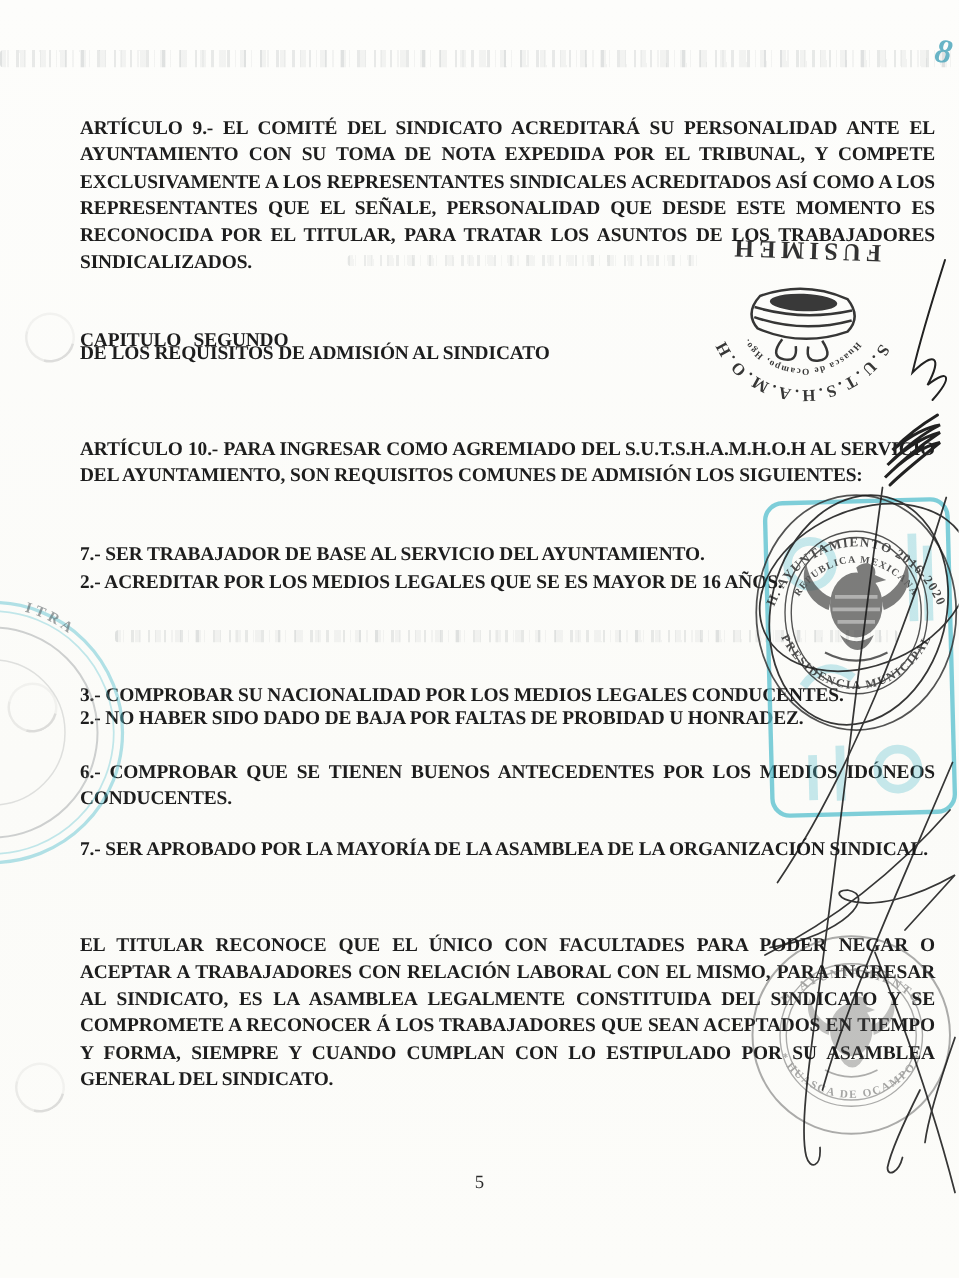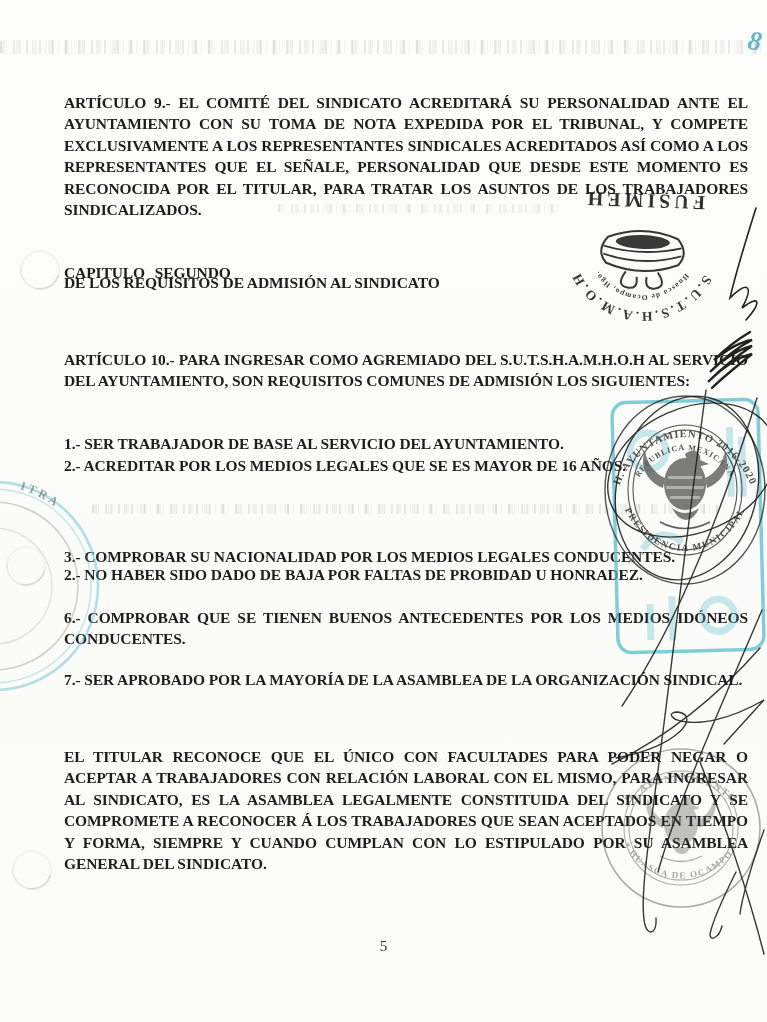--- a/index.html
+++ b/index.html
@@ -52,21 +52,21 @@
   <div class="punch" style="top:546px;left:6px;"></div>
   <div class="punch" style="top:850px;left:12px;"></div>
 
   <div class="txt" style="top:92px;">ARTÍCULO 9.- EL COMITÉ DEL SINDICATO ACREDITARÁ SU PERSONALIDAD ANTE EL AYUNTAMIENTO CON SU TOMA DE NOTA EXPEDIDA POR EL TRIBUNAL, Y COMPETE EXCLUSIVAMENTE A LOS REPRESENTANTES SINDICALES ACREDITADOS ASÍ COMO A LOS REPRESENTANTES QUE EL SEÑALE, PERSONALIDAD QUE DESDE ESTE MOMENTO ES RECONOCIDA POR EL TITULAR, PARA TRATAR LOS ASUNTOS DE LOS TRABAJADORES SINDICALIZADOS.</div>
 
   <div class="txt center heading-title" style="top:262px;">CAPITULO SEGUNDO</div>
   <div class="txt center" style="top:272px;">DE LOS REQUISITOS DE ADMISIÓN AL SINDICATO</div>
 
   <div class="txt" style="top:349px;">ARTÍCULO 10.- PARA INGRESAR COMO AGREMIADO DEL S.U.T.S.H.A.M.H.O.H AL SERVICIO DEL AYUNTAMIENTO, SON REQUISITOS COMUNES DE ADMISIÓN LOS SIGUIENTES:</div>
 
-  <div class="txt" style="top:433px;">1.- SER TRABAJADOR DE BASE AL SERVICIO DEL AYUNTAMIENTO.</div>
+  <div class="txt" style="top:433px;">7.- SER TRABAJADOR DE BASE AL SERVICIO DEL AYUNTAMIENTO.</div>
   <div class="txt" style="top:455px;">2.- ACREDITAR POR LOS MEDIOS LEGALES QUE SE ES MAYOR DE 16 AÑOS.</div>
   <div class="txt" style="top:520px;margin-top:26px;">3.- COMPROBAR SU NACIONALIDAD POR LOS MEDIOS LEGALES CONDUCENTES.</div>
   <div class="txt" style="top:564px;">2.- NO HABER SIDO DADO DE BAJA POR FALTAS DE PROBIDAD U HONRADEZ.</div>
   <div class="txt" style="top:607px;">6.- COMPROBAR QUE SE TIENEN BUENOS ANTECEDENTES POR LOS MEDIOS IDÓNEOS CONDUCENTES.</div>
   <div class="txt" style="top:669px;">7.- SER APROBADO POR LA MAYORÍA DE LA ASAMBLEA DE LA ORGANIZACIÓN SINDICAL.</div>
 
   <div class="txt" style="top:746px;">EL TITULAR RECONOCE QUE EL ÚNICO CON FACULTADES PARA PODER NEGAR O ACEPTAR A TRABAJADORES CON RELACIÓN LABORAL CON EL MISMO, PARA INGRESAR AL SINDICATO, ES LA ASAMBLEA LEGALMENTE CONSTITUIDA DEL SINDICATO Y SE COMPROMETE A RECONOCER Á LOS TRABAJADORES QUE SEAN ACEPTADOS EN TIEMPO Y FORMA, SIEMPRE Y CUANDO CUMPLAN CON LO ESTIPULADO POR SU ASAMBLEA GENERAL DEL SINDICATO.</div>
 
   <div class="pagenum" style="top:938px;">5</div>
 

